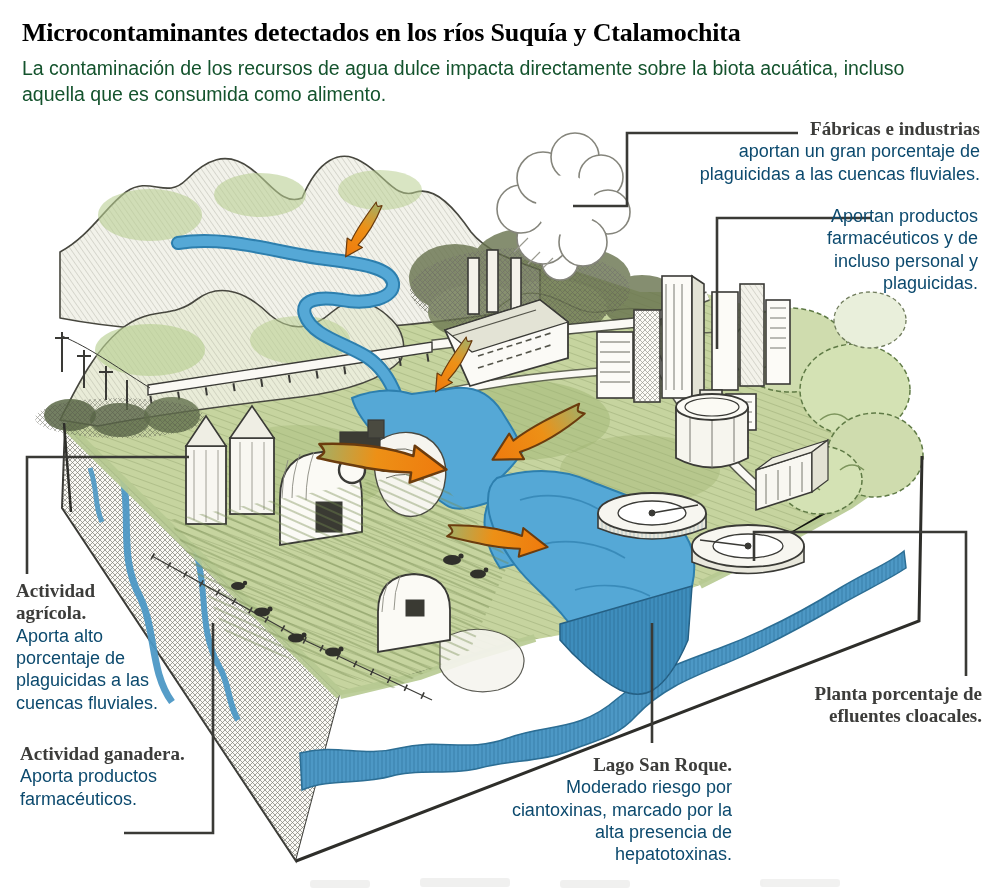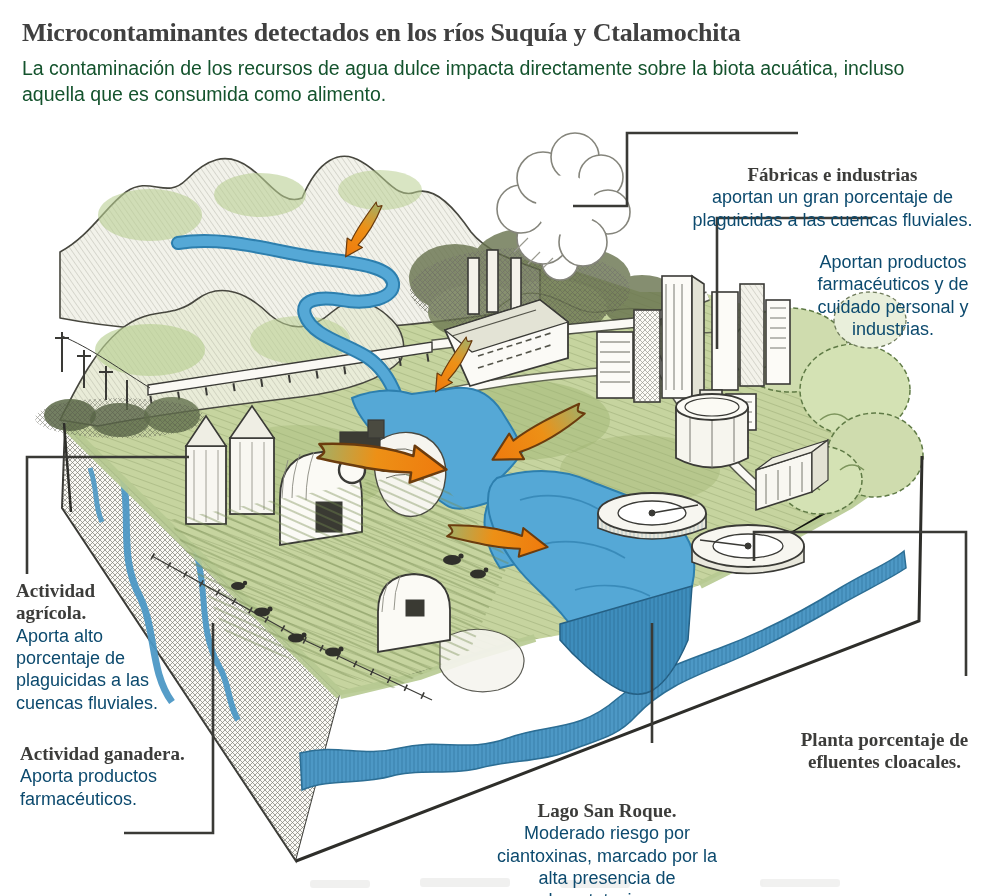--- a/index.html
+++ b/index.html
@@ -1,28 +1,28 @@
 <!DOCTYPE html>
 <html><head>
 <meta charset="utf-8">
 <style>
   html,body{margin:0;padding:0;background:#ffffff;}
   #stage{position:relative;width:1000px;height:896px;background:#ffffff;overflow:hidden;
          font-family:"Liberation Sans",sans-serif;}
   #art{position:absolute;left:0;top:0;width:1000px;height:896px;}
   .hdr-title{position:absolute;left:22px;top:18px;width:950px;
      font-family:"Liberation Serif",serif;font-weight:700;font-size:26px;
-     color:#404040;letter-spacing:-0.2px;}
+     color:#000000;letter-spacing:-0.2px;}
   .hdr-sub{position:absolute;left:22px;top:56px;width:945px;
      font-size:19.5px;line-height:1.32;color:#14532d;}
   .label{position:absolute;}
   .label h3{margin:0;font-family:"Liberation Serif",serif;font-weight:700;
      font-size:19px;line-height:1.18;color:#3c3c3a;}
   .label p{margin:0;font-size:18px;line-height:1.24;color:#0c4a6e;}
-  .t-r{text-align:center;margin-top:46px;} .t-l{text-align:left;}
+  .t-r{text-align:right;} .t-l{text-align:left;}
   .lab-fabricas{top:118px;right:20px;width:295px;}
   .lab-ciudades{top:205px;right:22px;width:170px;}
   .lab-agricola{top:580px;left:16px;width:152px;}
   .lab-ganadera{top:743px;left:20px;width:165px;}
   .lab-lago{top:754px;right:268px;width:250px;}
   .lab-planta{top:683px;right:18px;width:195px;}
 </style>
 </head>
 <body>
 
@@ -308,21 +308,21 @@
 
   <div class="hdr-title">Microcontaminantes detectados en los ríos Suquía y Ctalamochita</div>
   <div class="hdr-sub">La contaminación de los recursos de agua dulce impacta directamente sobre la biota acuática, incluso aquella que es consumida como alimento.</div>
 
   <div class="label lab-fabricas t-r">
     <h3>Fábricas e industrias</h3>
     <p>aportan un gran porcentaje de plaguicidas a las cuencas fluviales.</p>
   </div>
 
   <div class="label lab-ciudades t-r">
-    <p>Aportan productos farmacéuticos y de cuidado personal y industrias.</p>
+    <p>Aportan productos farmacéuticos y de incluso personal y plaguicidas.</p>
   </div>
 
   <div class="label lab-agricola t-l">
     <h3>Actividad agrícola.</h3>
     <p>Aporta alto porcentaje de plaguicidas a las cuencas fluviales.</p>
   </div>
 
   <div class="label lab-lago t-r">
     <h3>Lago San Roque.</h3>
     <p>Moderado riesgo por ciantoxinas, marcado por la alta presencia de hepatotoxinas.</p>

